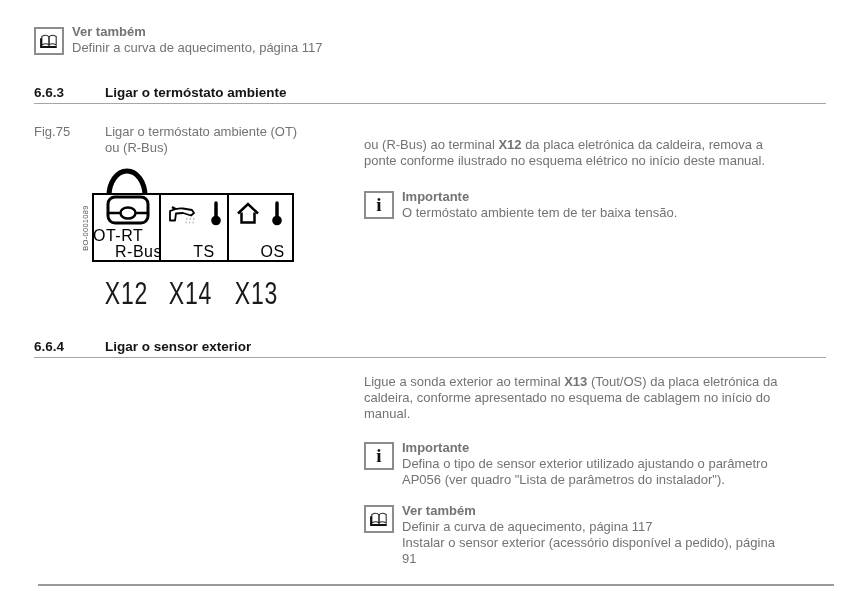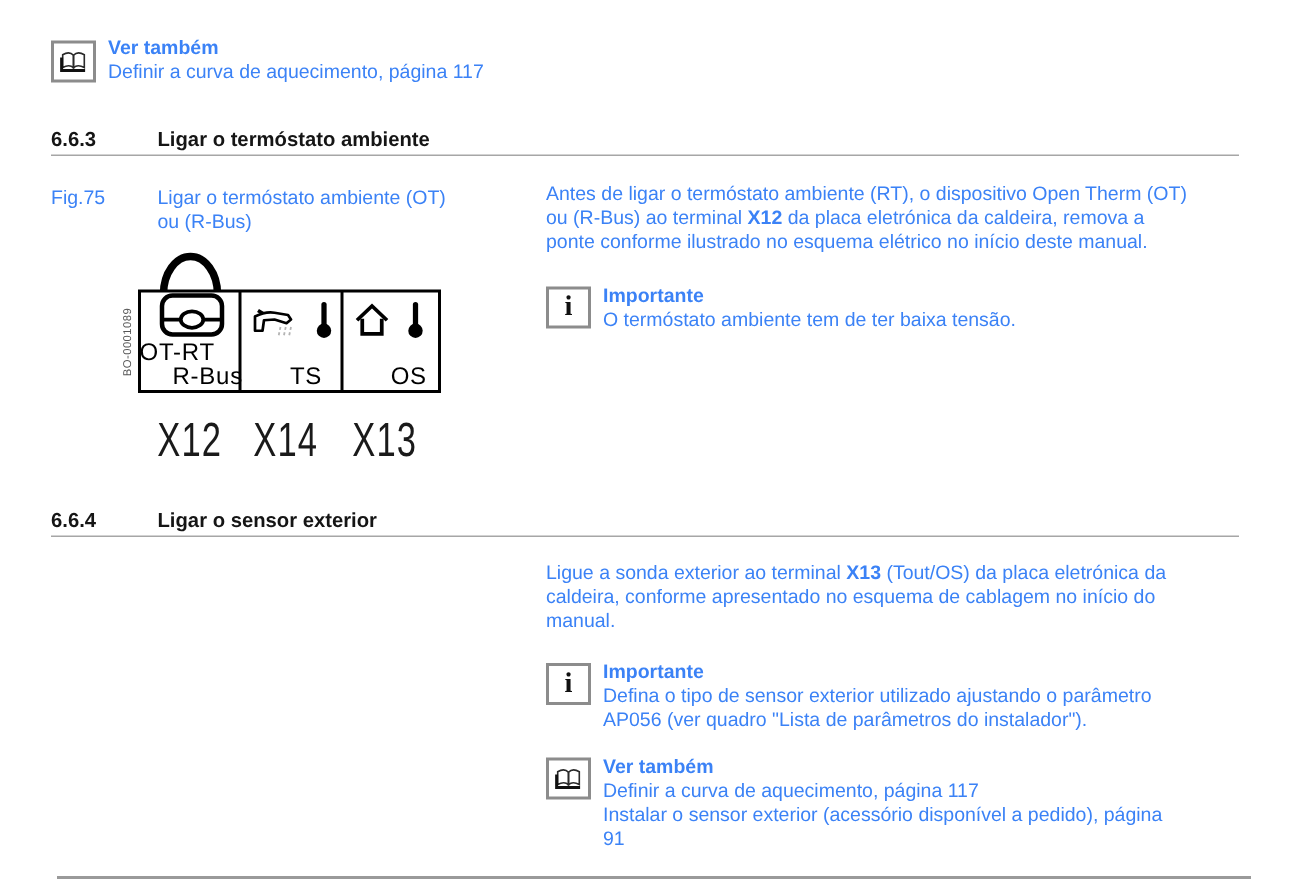--- a/index.html
+++ b/index.html
@@ -5,21 +5,21 @@
   html,body{margin:0;padding:0;background:#ffffff;}
   .page{
     position:relative;
     width:859px;height:591px;
     background:#ffffff;
     font-family:"Liberation Sans", sans-serif;
     color:#1a1a1a;
     overflow:hidden;
   }
   .abs{position:absolute;}
-  .ln{position:absolute;white-space:nowrap;font-size:13px;line-height:16px;color:#3b82f6;}
+  .ln{position:absolute;white-space:nowrap;font-size:13px;line-height:16px;color:#737373;}
   .bold{font-weight:bold;}
   .heading{position:absolute;font-size:13.5px;font-weight:bold;white-space:nowrap;color:#151515;}
   .rule{position:absolute;background:#a6a6a6;height:1px;}
   .rule-thick{position:absolute;background:#9a9a9a;height:2px;}
   .note-icon{
     position:absolute;width:26px;height:24px;
     border:2px solid #8c8c8c;background:#ffffff;
     display:flex;align-items:center;justify-content:center;
   }
   .info-glyph{
@@ -104,21 +104,20 @@
   <div class="cell-label" style="left:93px;top:244px;width:67px;margin-left:12px;">R-Bus</div>
   <div class="cell-label" style="left:160px;top:244px;width:88px;">TS</div>
   <div class="cell-label" style="left:228px;top:244px;width:89px;">OS</div>
 
   <div class="terminal" style="left:97px;top:277px;">X12</div>
   <div class="terminal" style="left:161px;top:277px;">X14</div>
   <div class="terminal" style="left:227px;top:277px;">X13</div>
 
   <div class="side-code" style="left:85px;top:228px;">BO-0001089</div>
 
-  <div class="ln" style="left:364px;top:121px;">Antes de ligar o termóstato ambiente (RT), o dispositivo Open Therm (OT)</div>
   <div class="ln" style="left:364px;top:137px;"><span>ou (R-Bus) ao terminal </span><span class="bold">X12</span><span> da placa eletrónica da caldeira, remova a</span></div>
   <div class="ln" style="left:364px;top:153px;">ponte conforme ilustrado no esquema elétrico no início deste manual.</div>
 
   <div class="note-icon" style="left:364px;top:191px;">
     <span class="info-glyph">i</span>
   </div>
   <div class="ln bold" style="left:402px;top:189px;">Importante</div>
   <div class="ln" style="left:402px;top:205px;">O termóstato ambiente tem de ter baixa tensão.</div>
 
   <div class="heading" style="left:34px;top:339px;">6.6.4</div>

